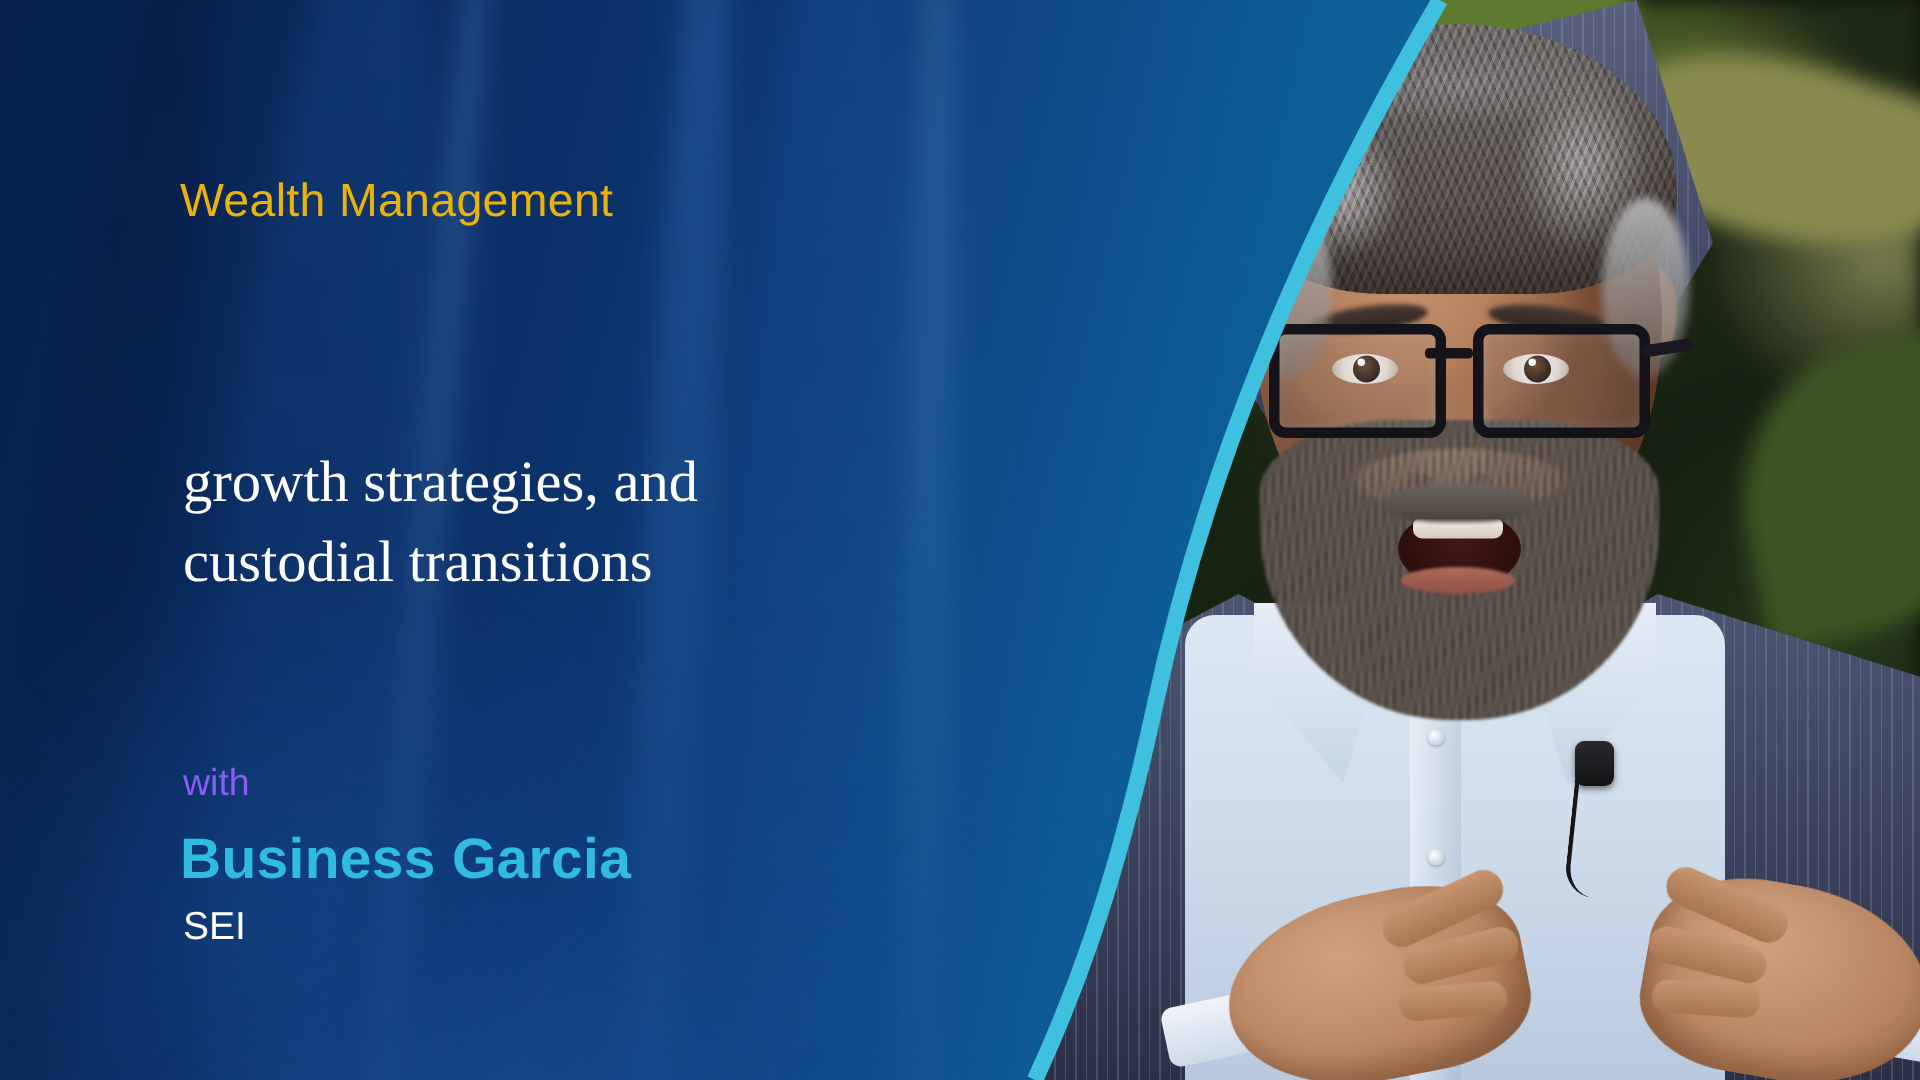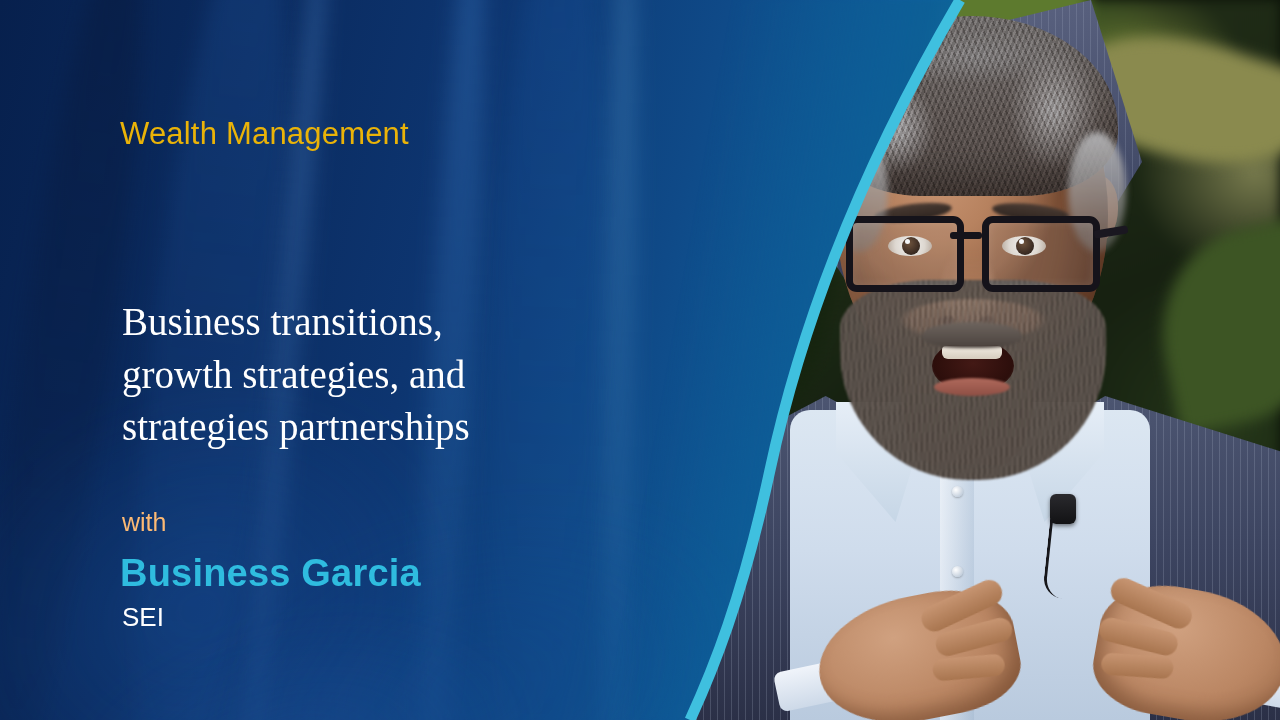--- a/index.html
+++ b/index.html
@@ -381,21 +381,21 @@
     font-family:"Liberation Serif",serif;
     font-size:39px;
     line-height:1.35;
     font-weight:400;
     color:#ffffff;
   }
   .with{
     position:absolute;top:508px;left:2px;
     font-size:25px;
     font-weight:300;
-    color:#fdba74;
+    color:#8b5cf6;
   }
   .speaker{
     position:absolute;top:552px;left:0;
     font-size:38px;
     font-weight:bold;
     letter-spacing:.2px;
     color:#2fbcdf;
     white-space:nowrap;
   }
   .org{
@@ -513,23 +513,22 @@
   <div class="cyan-edge">
     <svg width="1280" height="720" viewBox="0 0 1280 720">
       <path d="M 960,0 C 860,170 800,330 770,470 C 742,600 712,672 690,720" fill="none" stroke="#3fc0df" stroke-width="11" stroke-linecap="butt"></path>
     </svg>
   </div>
 
   <div class="copy">
     <div class="eyebrow">Wealth Management</div>
 
     <div class="subtitle">
-      <div>Business transitions,</div>
       <div>growth strategies, and</div>
-      <div>strategies partnerships</div>
+      <div>custodial transitions</div>
     </div>
 
     <div class="with">with</div>
     <div class="speaker">Business Garcia</div>
     <div class="org">SEI</div>
   </div>
 
 </div>
 
 </body></html>

